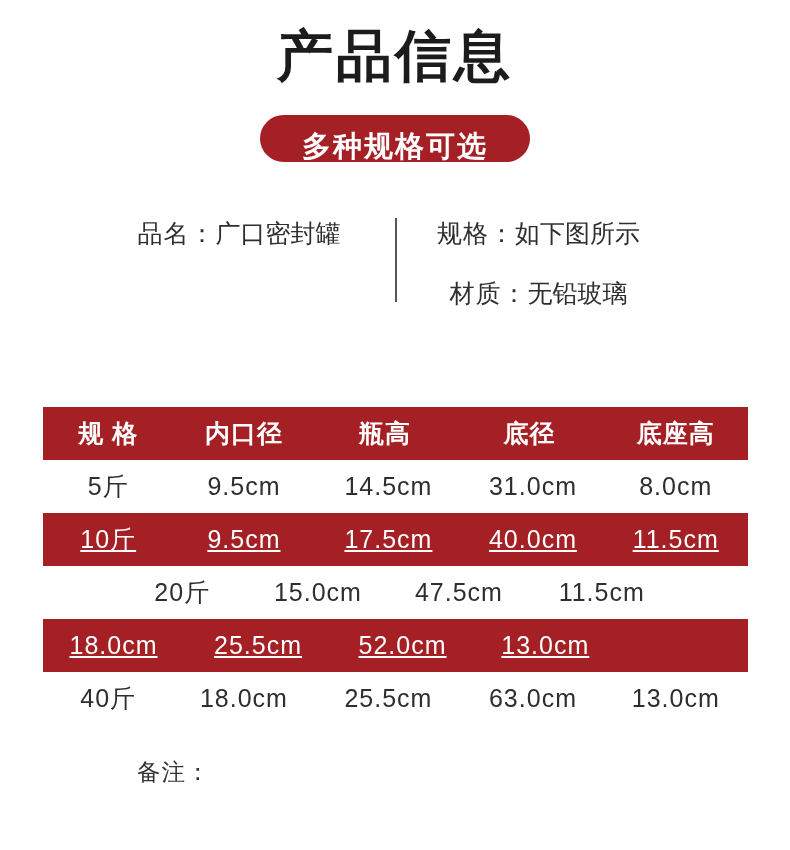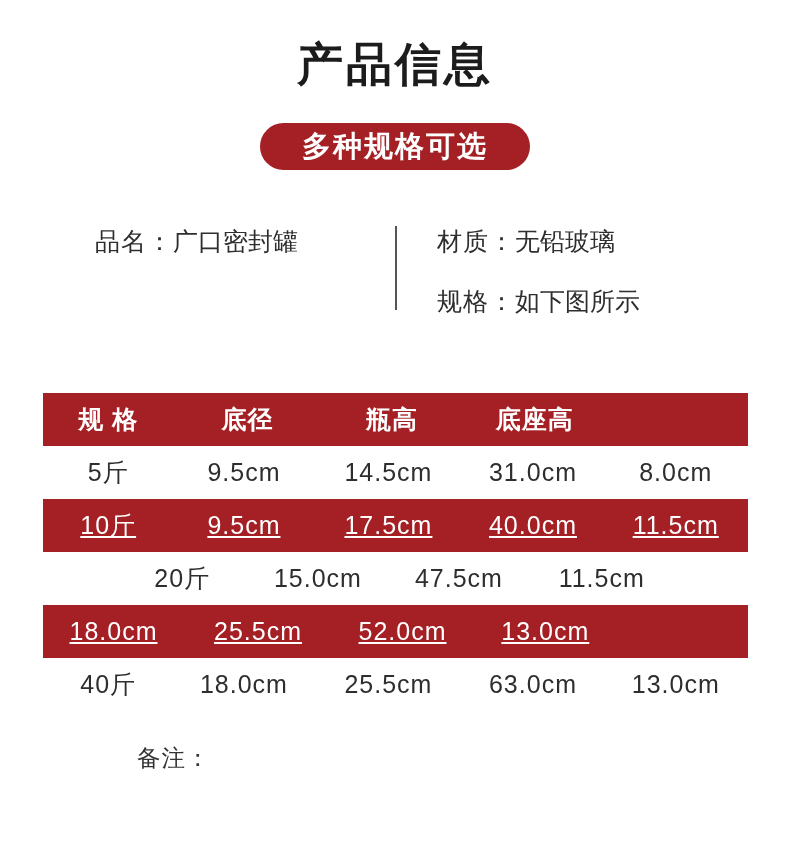--- a/index.html
+++ b/index.html
@@ -13,55 +13,55 @@
   * { margin: 0; padding: 0; box-sizing: border-box; }
   html, body { background: #ffffff; }
   body {
     font-family: "Liberation Sans", "DejaVu Sans", sans-serif;
     width: 790px; height: 850px; overflow: hidden;
   }
   .page { width: 790px; height: 850px; background: var(--white); position: relative; }
 
   
   .title {
-    padding-top: 26px;
+    padding-top: 18px;
     text-align: center;
-    font-size: 46px;
+    font-size: 56px;
     font-weight: 900;
     letter-spacing: 3px;
     color: var(--title-black);
     line-height: 76px;
   }
 
   
   .badge-wrap { margin-top: 21px; display: flex; justify-content: center; }
   .badge {
     background: var(--accent-red);
     color: var(--white);
     font-size: 29px;
     font-weight: 700;
     letter-spacing: 2px;
     height: 47px;
     line-height: 47px;
-    padding: 0 42px;
+    padding: 8px 42px;
     border-radius: 24px;
   }
 
   
   .details { margin: 56px 0 0 95px; font-size: 25px; color: var(--text-dark); }
-  .details-grid { display: flex; align-items: flex-start; }
+  .details-grid { display: flex; align-items: flex-start; text-align: center; }
   .col-left { width: 288px; }
   .v-divider { width: 2px; height: 84px; background: var(--divider-gray); margin: 0 0 0 12px; }
   .col-right { margin-left: 40px; }
   .detail-row { line-height: 30px; margin-bottom: 30px; white-space: nowrap; }
   .detail-row .lab { letter-spacing: 1px; }
   .usage-row { margin-top: -8px; line-height: 30px; white-space: nowrap; }
 
   
-  .spec-table { margin: 47px 0 0 43px; width: 705px; }
+  .spec-table { margin: 69px 0 0 43px; width: 705px; }
   .t-row { display: flex; height: 53px; align-items: center; background: var(--white); }
   .t-row.alt { background: var(--accent-red); color: var(--white); text-decoration: underline; }
   .t-row.t-header { background: var(--accent-red); color: var(--white); font-weight: 700; }
   .t-cell { text-align: center; font-size: 25px; letter-spacing: 1px; }
   .t-row:not(.t-header):not(.alt) { color: var(--text-dark); justify-content: center; }
   .c0 { width: 18.5%; } .c1 { width: 20%; } .c2 { width: 21%; } .c3 { width: 20%; } .c4 { width: 20.5%; }
 
   
   .note { margin: 28px 0 0 97px; display: flex; font-size: 23.5px; color: var(--note-text); line-height: 39px; }
   .note-label { white-space: nowrap; letter-spacing: 1px; margin-left: 40px; }
@@ -81,34 +81,35 @@
   <div class="details">
     <div class="details-grid">
       <div class="col-left">
         <div class="detail-row">
           <span class="lab">品名：</span><span>广口密封罐</span>
         </div>
       </div>
       <div class="v-divider"></div>
       <div class="col-right">
         <div class="detail-row">
-          <span class="lab">材质：</span><span>无铅玻璃</span>
+          <span class="lab">规格：</span><span>如下图所示</span>
         </div>
         <div class="detail-row">
-          <span class="lab">规格：</span><span>如下图所示</span>
+          <span class="lab">材质：</span><span>无铅玻璃</span>
         </div>
       </div>
     </div>
   </div>
 
   <div class="spec-table">
     <div class="t-row t-header">
       <div class="t-cell c0">规 格</div>
+      <div class="t-cell c1">内口径</div>
+      <div class="t-cell c3">瓶高</div>
       <div class="t-cell c2">底径</div>
-      <div class="t-cell c3">瓶高</div>
       <div class="t-cell c4">底座高</div>
     </div>
 
     <div class="t-row">
       <div class="t-cell c0">5斤</div>
       <div class="t-cell c1">9.5cm</div>
       <div class="t-cell c2">14.5cm</div>
       <div class="t-cell c3">31.0cm</div>
       <div class="t-cell c4">8.0cm</div>
     </div>

